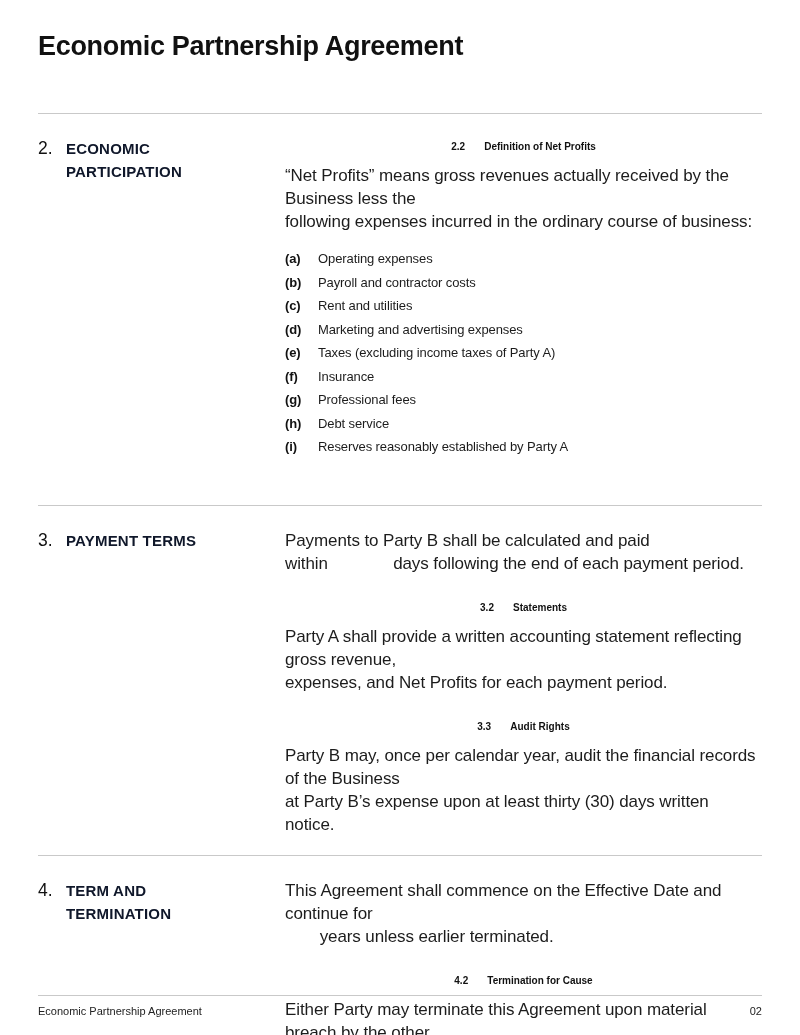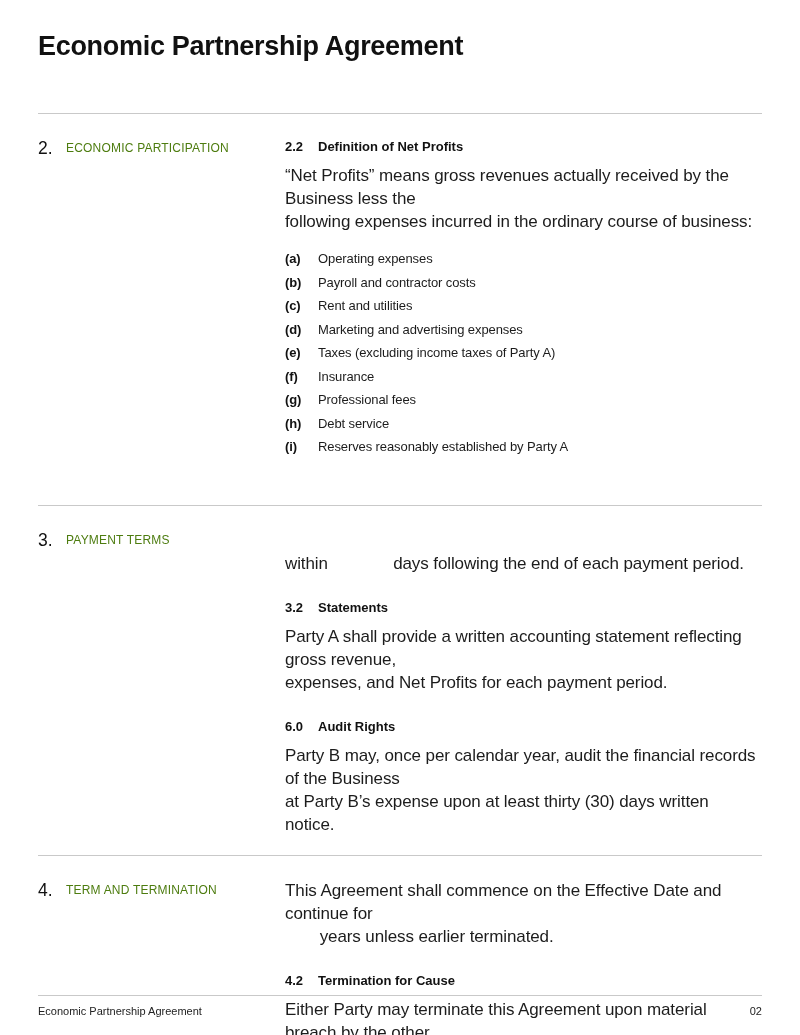--- a/index.html
+++ b/index.html
@@ -11,25 +11,25 @@
   }
   .doc-title { font-size:27px; font-weight:700; letter-spacing:-0.3px; color:#111; line-height:32px; }
   .rule { border:none; border-top:1px solid #c9c9c9; height:0; }
   .rule-title { margin-top:51px; }
   .section { display:flex; padding-top:23px; }
   .section.s2 { padding-bottom:46px; }
   .section.s3 { padding-bottom:19px; }
   .section.s4 { padding-bottom:10px; }
   .sec-left { flex:0 0 247px; display:flex; align-items:flex-start; }
   .sec-num { width:28px; flex:0 0 28px; font-size:17.5px; color:#111; line-height:23px; }
-  .sec-title { font-size:12px; font-weight:400; color:#4d7c0f; line-height:23px; max-width:170px; letter-spacing:0.2px; }
+  .sec-title { font-size:15px; font-weight:700; color:#0f172a; line-height:23px; max-width:170px; letter-spacing:0.2px; }
   .sec-right { flex:1 1 auto; max-width:485px; }
   .clause { margin-bottom:23px; }
   .clause:last-child { margin-bottom:0; }
-  .clause-head { display:flex; font-size:13px; font-weight:700; color:#111; line-height:19px; margin-bottom:8px; }
+  .clause-head { display:flex; font-size:10px; font-weight:700; color:#111; line-height:19px; margin-bottom:8px;justify-content:center; }
   .c-num { flex:0 0 33px; width:33px; }
   .body { font-size:17px; line-height:23px; color:#1c1c1c; letter-spacing:-0.1px; }
   .multiline { white-space:pre-line; }
   .deflist { list-style:none; margin-top:14px; }
   .deflist li { display:flex; font-size:13px; line-height:23.5px; letter-spacing:-0.1px; }
   .li-label { flex:0 0 33px; width:33px; font-weight:700; color:#111; }
   .blank { display:inline-block; height:1px; vertical-align:baseline; }
   .blank-days { width:56px; }
   .blank-years { width:30px; }
   .footer {
@@ -102,34 +102,34 @@
   </section>
   <hr class="rule">
 
   <section class="section s3">
     <div class="sec-left">
       <span class="sec-num">3.</span>
       <h2 class="sec-title">PAYMENT TERMS</h2>
     </div>
     <div class="sec-right">
       <div class="clause">
-        <p class="body"><br>
+        <p class="body"><span>Payments to Party B shall be calculated and paid</span><br>
           <span>within</span> <span class="blank blank-days"></span> <span>days following the end of each payment period.</span></p>
       </div>
       <div class="clause">
         <h3 class="clause-head">
           <span class="c-num">3.2</span>
           <span>Statements</span>
         </h3>
         <p class="body multiline">Party A shall provide a written accounting statement reflecting gross revenue,
 expenses, and Net Profits for each payment period.</p>
       </div>
       <div class="clause">
         <h3 class="clause-head">
-          <span class="c-num">6.0</span>
+          <span class="c-num">3.3</span>
           <span>Audit Rights</span>
         </h3>
         <p class="body multiline">Party B may, once per calendar year, audit the financial records of the Business
 at Party B’s expense upon at least thirty (30) days written notice.</p>
       </div>
     </div>
   </section>
   <hr class="rule">
 
   <section class="section s4">

